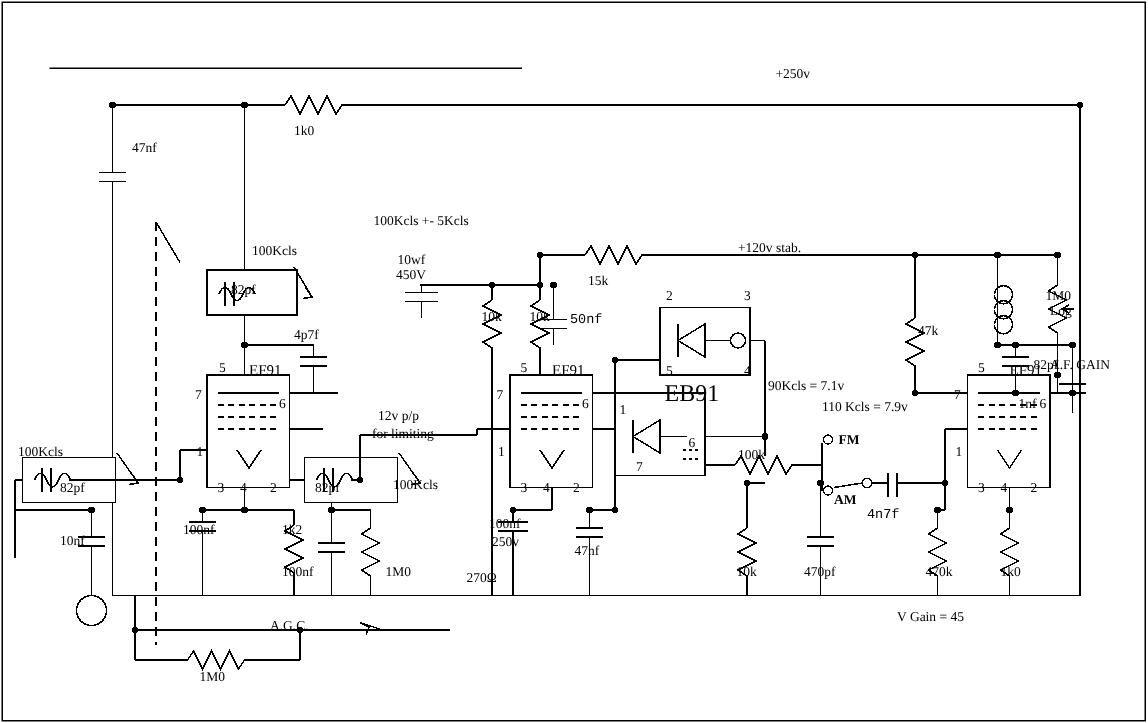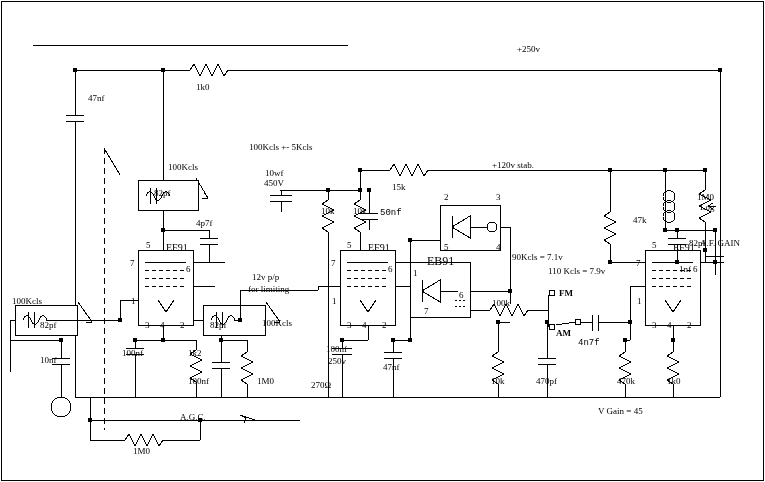--- a/index.html
+++ b/index.html
@@ -356,41 +356,41 @@
   <div class="t" style="left:382px;top:320px;">2</div>
 
   <div class="t" style="left:252px;top:272px;">12v p/p</div>
   <div class="t" style="left:248px;top:284px;">for limiting</div>
 
   <div class="t" style="left:326px;top:344px;">100nf</div>
   <div class="t" style="left:328px;top:356px;">250v</div>
   <div class="t" style="left:311px;top:380px;">270Ω</div>
   <div class="t" style="left:383px;top:362px;">47nf</div>
 
-  <div class="t" style="left:427px;top:254px;font-size:12px;">EB91</div>
+  <div class="t" style="left:443px;top:254px;font-size:16px;">EB91</div>
   <div class="t" style="left:444px;top:192px;">2</div>
   <div class="t" style="left:496px;top:192px;">3</div>
   <div class="t" style="left:496px;top:242px;">4</div>
   <div class="t" style="left:444px;top:242px;">5</div>
   <div class="t" style="left:413px;top:268px;">1</div>
   <div class="t" style="left:459px;top:290px;">6</div>
   <div class="t" style="left:424px;top:306px;">7</div>
 
   <div class="t" style="left:512px;top:252px;">90Kcls = 7.1v</div>
   <div class="t" style="left:508px;top:266px;margin-left:40px;">110 Kcls = 7.9v</div>
 
   <div class="t" style="left:492px;top:298px;">100k</div>
   <div class="t" style="left:559px;top:288px;font-weight:bold;">FM</div>
   <div class="t" style="left:556px;top:328px;font-weight:bold;">AM</div>
 
   <div class="t" style="left:491px;top:376px;">10k</div>
   <div class="t" style="left:536px;top:376px;">470pf</div>
   <div class="t" style="left:578px;top:338px;font-family:Liberation Mono, monospace;">4n7f</div>
 
-  <div class="t" style="left:612px;top:215px;margin-left:21px;">47k</div>
+  <div class="t" style="left:612px;top:215px;">47k</div>
   <div class="t" style="left:697px;top:192px;">1M0</div>
   <div class="t" style="left:700px;top:202px;">Log</div>
   <div class="t" style="left:689px;top:238px;">82pf</div>
   <div class="t" style="left:679px;top:264px;">1nf</div>
   <div class="t" style="left:700px;top:238px;font-weight:normal;">A.F. GAIN</div>
 
   <div class="t" style="left:673px;top:242px;font-size:10px;">EF91</div>
   <div class="t" style="left:652px;top:240px;">5</div>
   <div class="t" style="left:636px;top:258px;">7</div>
   <div class="t" style="left:693px;top:264px;">6</div>

